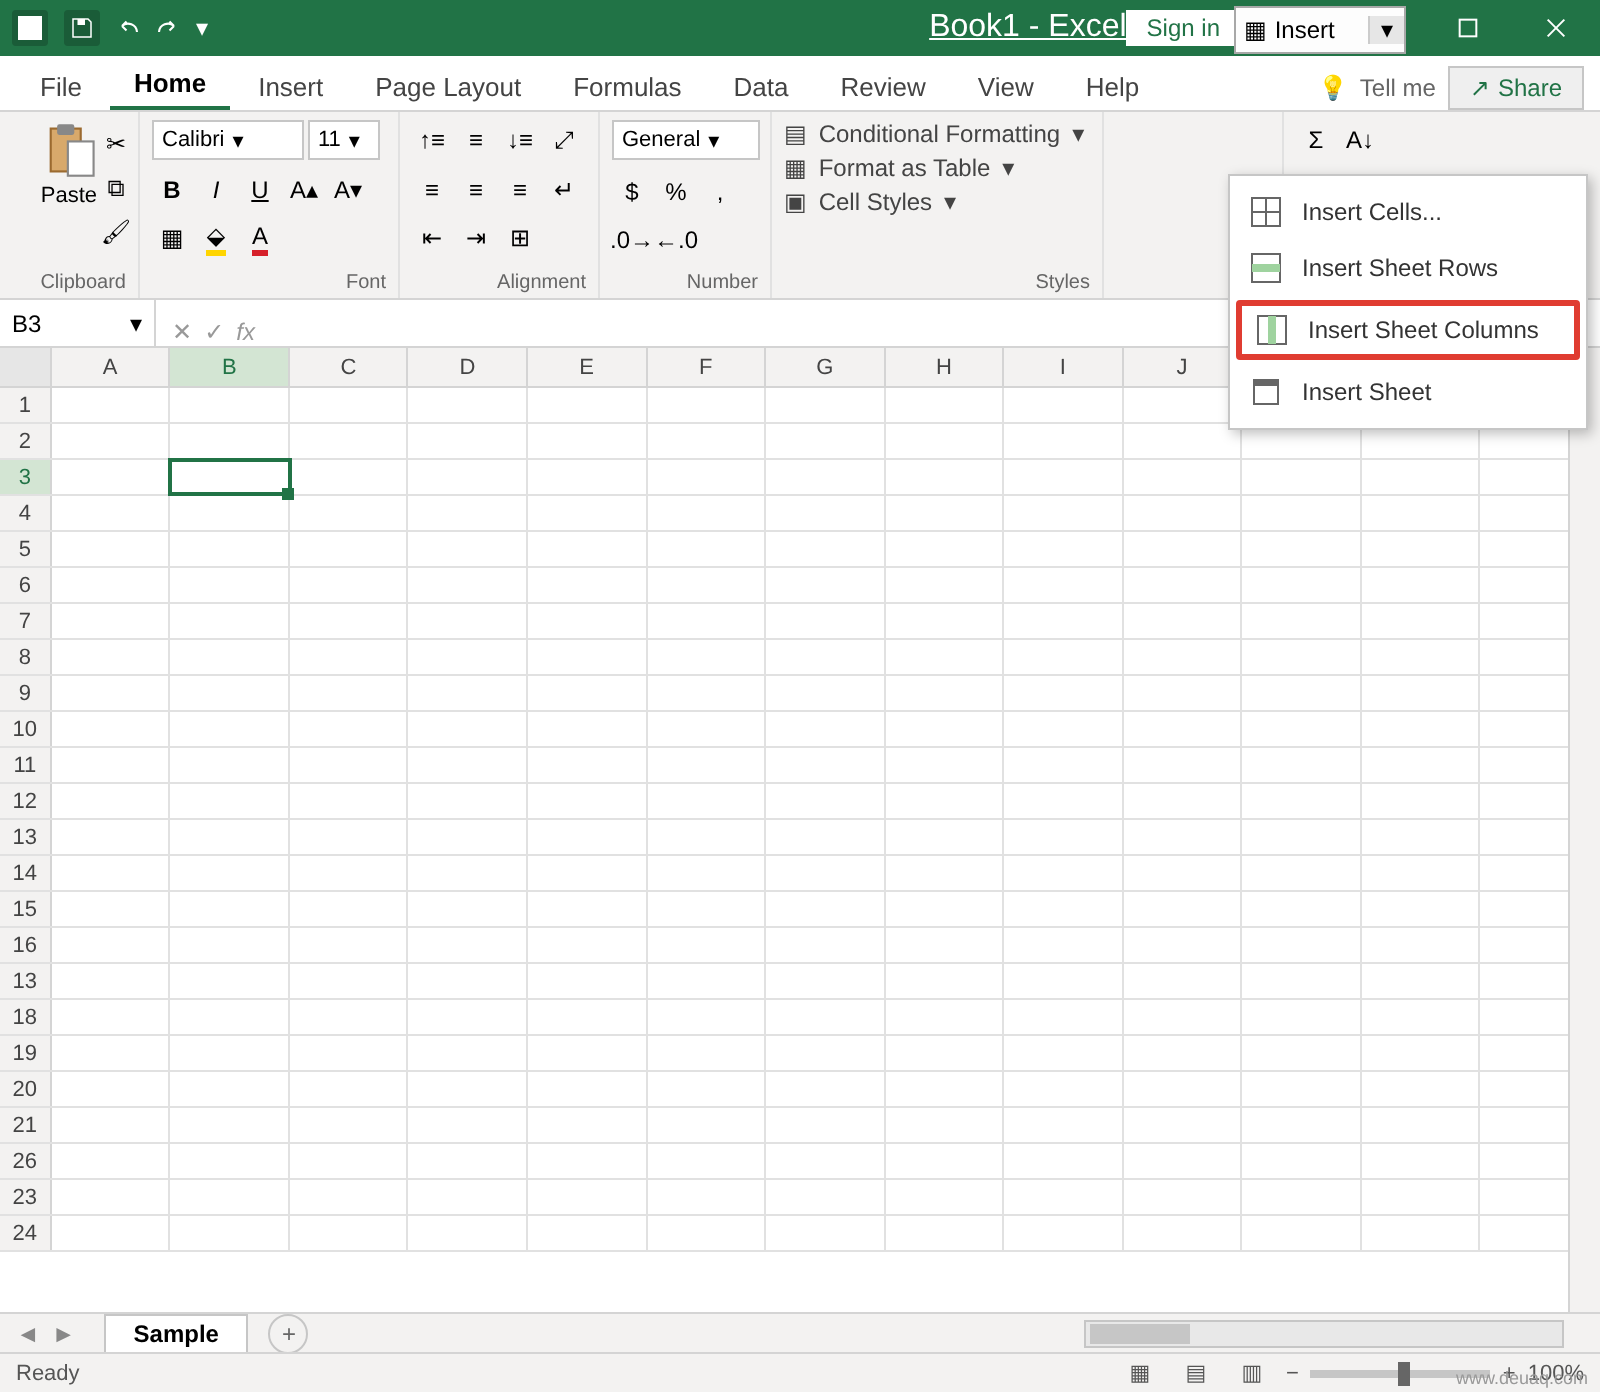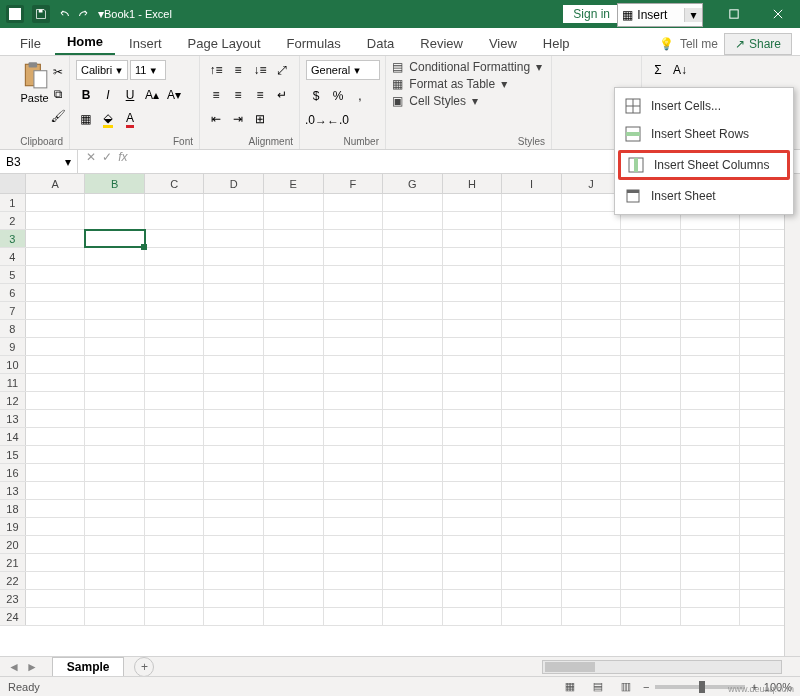--- a/index.html
+++ b/index.html
@@ -3,21 +3,21 @@
 <meta charset="utf-8">
 <style>
 * { box-sizing: border-box; margin: 0; padding: 0; font-family: "Segoe UI", Tahoma, sans-serif; }
 body { width: 800px; height: 696px; background: #fff; overflow: hidden; position: relative; font-size: 12px; }
 
 
 .titlebar { height: 28px; background: #217346; display: flex; align-items: center; color: #fff; }
 .qat { display: flex; align-items: center; gap: 8px; padding-left: 6px; }
 .qat .qicon { width: 18px; height: 18px; display:flex; align-items:center; justify-content:center; background:#1a5c38; border-radius:2px; }
 .qat svg { width: 12px; height: 12px; fill: #fff; }
-.title-center { flex:1; text-align:left; font-size:11px; }
+.title-center { flex:1; text-align:right; font-size:16px;text-decoration:underline; }
 .title-right { display:flex; align-items:center; gap:8px; padding-right:4px; }
 .signin-btn { background:#fff; color:#217346; padding:2px 10px; font-size:12px; border:none; }
 .winbtn { width:36px; height:28px; display:flex; align-items:center; justify-content:center; }
 .winbtn svg { width:10px; height:10px; stroke:#fff; fill:none; stroke-width:1.2; }
 
 
 .tabs { height:28px; background:#fff; border-bottom:1px solid #d4d4d4; display:flex; align-items:flex-end; padding-left:8px; gap:2px; }
 .tab { padding:6px 12px 4px; font-size:13px; color:#444; cursor:pointer; }
 .tab.active { color:#000000; border-bottom:2px solid #217346; font-weight:700; }
 .tab-right { margin-left:auto; display:flex; align-items:center; gap:6px; padding-right:8px; }
@@ -48,21 +48,21 @@
 .insert-split .lbl { flex:1; display:flex; align-items:center; gap:4px; padding-left:4px; }
 .insert-split .dd { width:18px; border-left:1px solid #ccc; display:flex; align-items:center; justify-content:center; background:#e6e6e6; }
 
 
 .insert-menu { position:absolute; top:87px; left:614px; width:180px; background:#fff; border:1px solid #c6c6c6; box-shadow:2px 2px 6px rgba(0,0,0,0.25); z-index:50; padding:4px 0; }
 .menu-item { display:flex; align-items:center; gap:10px; padding:6px 10px; font-size:12px; color:#333; }
 .menu-item.hl { border:3px solid #e03c31; border-radius:2px; margin:2px 3px; padding:4px 7px; }
 .menu-icon { width:16px; height:16px; }
 
 
-.fxbar { height:24px; border-bottom:1px solid #d4d4d4; display:flex; align-items:flex-start; background:#fff; }
+.fxbar { height:24px; border-bottom:1px solid #d4d4d4; display:flex; align-items:flex-end; background:#fff; }
 .namebox { width:78px; height:100%; border-right:1px solid #d4d4d4; display:flex; align-items:center; padding:0 6px; font-size:12px; justify-content:space-between; }
 .fx-btns { display:flex; align-items:center; gap:6px; padding:0 8px; color:#999; }
 .fx-input { flex:1; border:none; height:100%; padding:0 6px; font-size:12px; }
 
 
 .grid-wrap { position:absolute; top:174px; left:0; right:0; bottom:40px; background:#fff; overflow:hidden; }
 .colhdr-row { height:20px; display:flex; background:#f3f2f1; border-bottom:1px solid #d4d4d4; }
 .corner { width:26px; border-right:1px solid #d4d4d4; background:#e6e6e6; }
 .colhdr { width:60px; border-right:1px solid #d4d4d4; text-align:center; font-size:11px; color:#444; line-height:20px; }
 .rows { }
@@ -177,21 +177,21 @@
     <div style="position:absolute; top:6px; left:48px; display:flex; flex-direction:column; gap:2px;">
       <div class="fbtn">✂</div>
       <div class="fbtn">⧉</div>
       <div class="fbtn">🖌</div>
     </div>
     <div class="group-label">Clipboard</div>
   </div>
 
   <div class="group g-font">
     <div class="font-row">
-      <div class="combo" style="width:52px;">
+      <div class="combo" style="width:76px;">
           <span>Calibri</span>
           <span>▾</span>
         </div>
       <div class="combo" style="width:36px;">
           <span>11</span>
           <span>▾</span>
         </div>
     </div>
     <div class="font-row">
       <div class="fbtn">
@@ -690,21 +690,21 @@
         <div class="cell"></div>
         <div class="cell"></div>
         <div class="cell"></div>
         <div class="cell"></div>
         <div class="cell"></div>
         <div class="cell"></div>
         <div class="cell"></div>
         <div class="cell"></div>
       </div>
       <div class="row">
-        <div class="rowhdr">22</div>
+        <div class="rowhdr">26</div>
         <div class="cell"></div>
         <div class="cell"></div>
         <div class="cell"></div>
         <div class="cell"></div>
         <div class="cell"></div>
         <div class="cell"></div>
         <div class="cell"></div>
         <div class="cell"></div>
         <div class="cell"></div>
         <div class="cell"></div>

